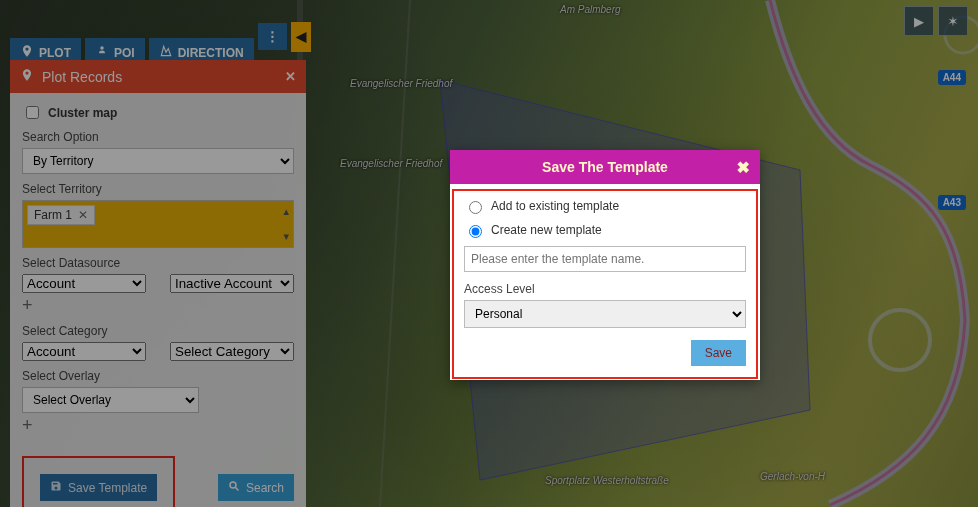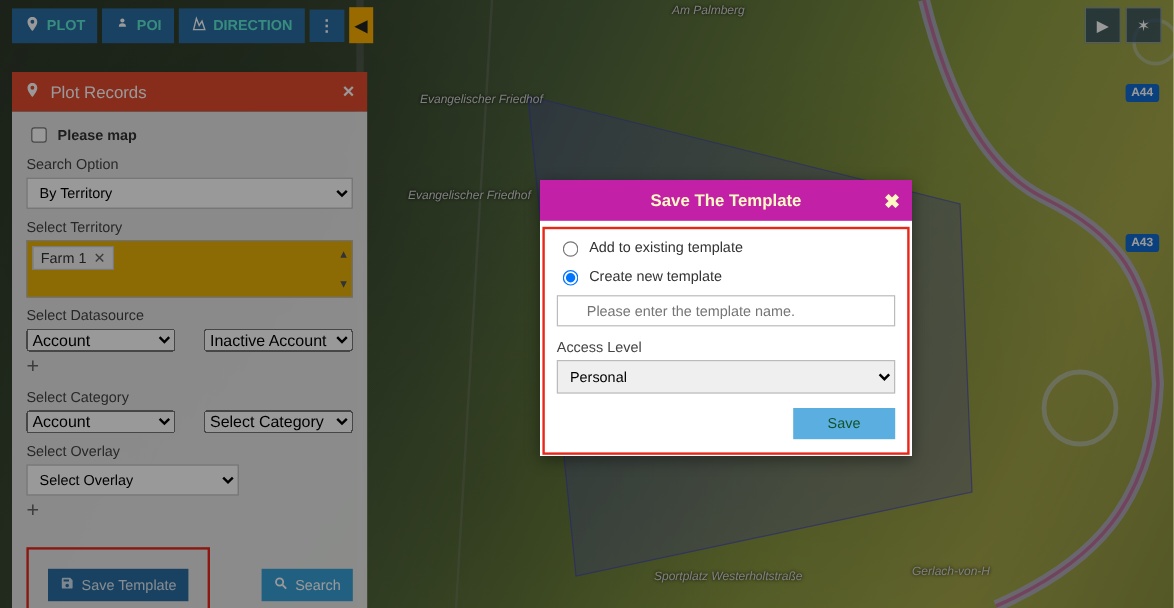--- a/index.html
+++ b/index.html
@@ -12,21 +12,21 @@
   .map-layer { position:absolute; inset:0; background:
     radial-gradient(circle at 20% 30%, rgba(0,0,0,0.15), transparent 30%),
     radial-gradient(circle at 70% 60%, rgba(0,0,0,0.12), transparent 35%),
     radial-gradient(circle at 40% 80%, rgba(0,0,0,0.10), transparent 40%);
   }
   
   .roads { position:absolute; inset:0; pointer-events:none; }
 
   
   .top-toolbar { position:absolute; top:6px; left:10px; display:flex; gap:4px; align-items:center; z-index:5; }
-  .top-btn { background:#2a6fa3; color:#5eead4; font-weight:bold; font-size:12px; padding:6px 10px; border:none; display:flex; align-items:center; gap:5px; cursor:pointer; }
+  .top-btn { background:#2a6fa3; color:#ffffff; font-weight:bold; font-size:12px; padding:6px 10px; border:none; display:flex; align-items:center; gap:5px; cursor:pointer;margin-top:32px; }
   .top-btn .ico { font-size:13px; }
   .menu-dots { background:#2a6fa3; color:#fff; border:none; padding:6px 8px; font-weight:bold; cursor:pointer; }
   .collapse-toggle { background:#ffb100; color:#222; border:none; width:20px; height:30px; font-weight:bold; cursor:pointer; display:flex; align-items:center; justify-content:center; }
 
   .top-right { position:absolute; top:6px; right:10px; display:flex; gap:4px; z-index:5; }
   .tool-sq { width:30px; height:30px; background:rgba(40,70,100,0.75); border:1px solid rgba(255,255,255,0.4); color:#fff; display:flex; align-items:center; justify-content:center; cursor:pointer; }
 
   .badge { position:absolute; background:#0f6bd0; color:#fff; font-size:10px; padding:2px 5px; border-radius:3px; font-weight:bold; }
   .badge.a44 { top:70px; right:12px; }
   .badge.a43 { top:195px; right:12px; }
@@ -61,24 +61,24 @@
   .btn-search { background:#3aa0d8; color:#fff; }
   .save-hl { border:2px solid #e8271b; padding:16px; display:inline-block; }
 
   
   .modal { position:absolute; top:150px; left:450px; width:310px; background:#fff; z-index:40; box-shadow:0 3px 12px rgba(0,0,0,0.4); }
   .modal-outline { border:2px solid #e8271b; position:absolute; top:189px; left:452px; width:306px; height:190px; z-index:45; pointer-events:none; }
   .modal-header { background:#c220a6; color:#fef9c3; padding:9px 10px; display:flex; align-items:center; justify-content:center; position:relative; font-weight:bold; font-size:14px; }
   .modal-header .mclose { position:absolute; right:10px; top:8px; font-weight:bold; cursor:pointer; font-size:16px; }
   .modal-body { padding:14px 14px 12px; font-size:12px; }
   .radio-row { display:flex; align-items:center; gap:6px; margin-bottom:8px; }
-  .modal-body input[type=text] { width:100%; padding:5px 24px; border:1px solid #bbb; font-size:12px; margin-bottom:10px; }
+  .modal-body input[type=text] { width:100%; padding:5px 6px; border:1px solid #bbb; font-size:12px; margin-bottom:10px; }
   .modal-body select { width:100%; padding:5px 6px; border:1px solid #bbb; font-size:12px; }
   .modal-footer { text-align:right; padding:0 14px 14px; }
-  .btn-msave { background:#5aaee0; color:#14532d; border:none; padding:6px 29px; font-size:12px; cursor:pointer; }
+  .btn-msave { background:#5aaee0; color:#7f1d1d; border:none; padding:6px 14px; font-size:12px; cursor:pointer; }
 
   svg.pin { width:14px; height:14px; fill:#fff; }
 </style>
 </head>
 <body>
 
 <div class="map-layer"></div>
 
 <svg class="roads" viewBox="0 0 978 507" preserveAspectRatio="none">
   <path d="M770,0 C790,80 820,140 870,165 C930,195 960,230 965,320 C960,420 910,470 830,505" stroke="#b8b0e6" stroke-width="10" fill="none" opacity="0.7"></path>
@@ -153,21 +153,21 @@
       <span>Plot Records</span>
     </div>
     <span class="close-x">
       <span>✕</span>
     </span>
   </div>
   <div class="panel-body">
 
     <div class="row chk-row">
       <input type="checkbox" style="">
-      <span>Please map</span>
+      <span>Cluster map</span>
     </div>
 
     <div class="row">
       <span class="lbl">Search Option</span>
       <select class="full">
         <option>By Territory</option>
       </select>
     </div>
 
     <div class="row">

